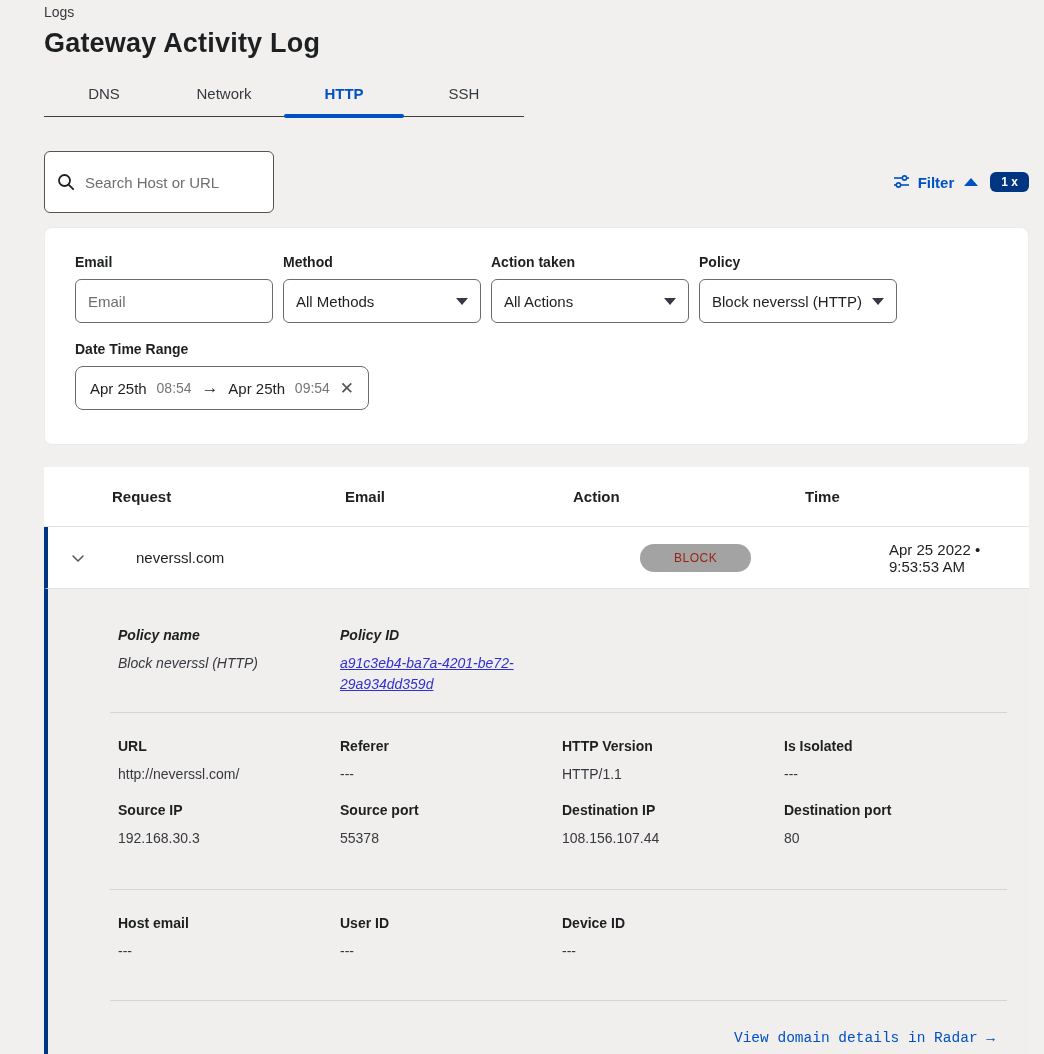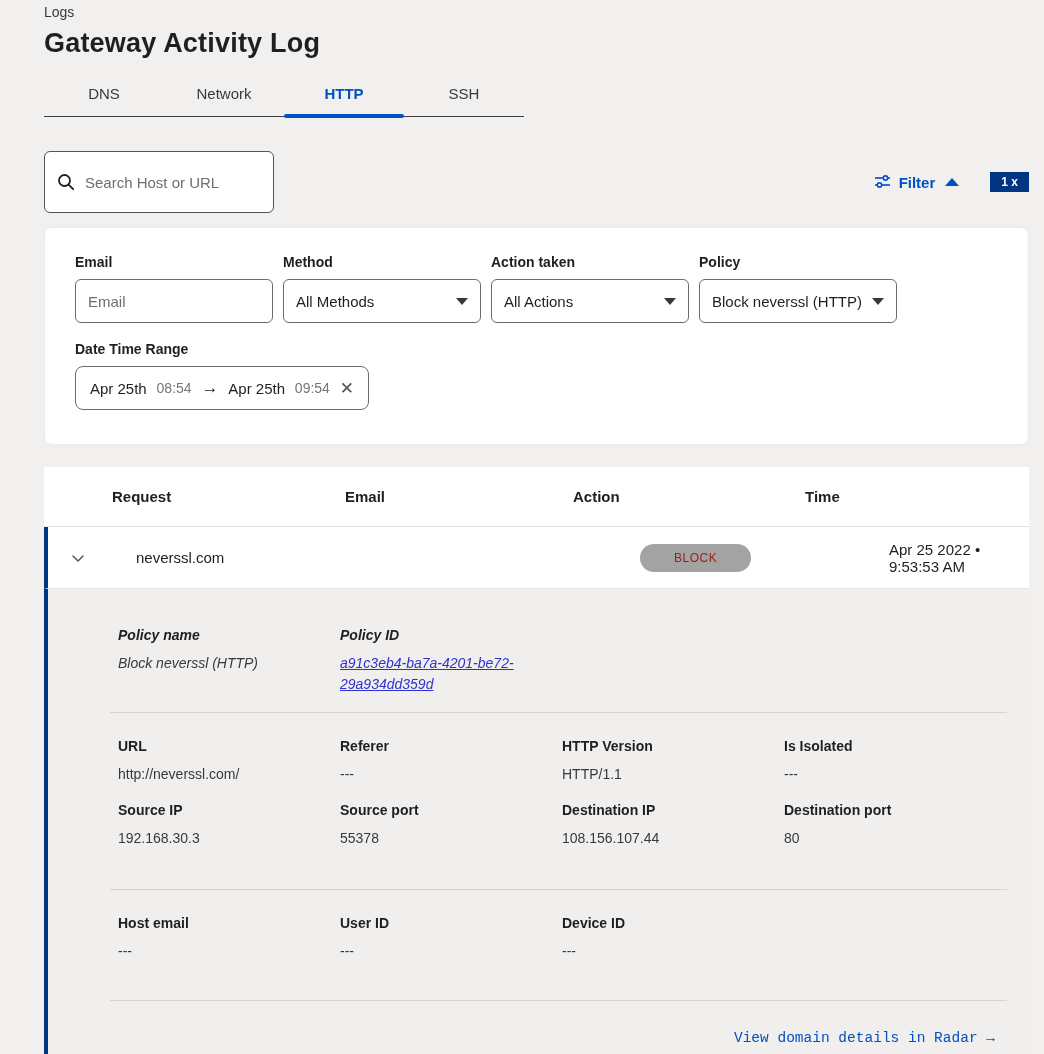--- a/index.html
+++ b/index.html
@@ -22,21 +22,21 @@
 
   
   .toolbar { margin:34px 44px 0 44px; width:985px; display:flex; align-items:center; justify-content:space-between; }
   .search-box { width:230px; height:62px; background:#fff; border:1px solid #545454; border-radius:6px; display:flex; align-items:center; padding:0 12px; }
   .search-box svg { flex:0 0 auto; margin-right:10px; }
   .search-box input { border:none; outline:none; font-size:15px; color:#1d1f20; width:100%; font-family:"Liberation Sans",sans-serif; background:transparent; }
   .search-box input::placeholder { color:#6e6e6e; }
   .filter-controls { display:flex; align-items:center; gap:8px; }
   .filter-label { color:#0051c3; font-weight:700; font-size:15px; cursor:pointer; }
   .caret-up { width:0; height:0; border-left:7px solid transparent; border-right:7px solid transparent; border-bottom:8px solid #0051c3; margin-left:2px; }
-  .count-badge { background:#003681; color:#fff; font-size:12px; font-weight:700; border-radius:0; padding:3px 11px; margin-left:23px; }
+  .count-badge { background:#003681; color:#fff; font-size:12px; font-weight:700; border-radius:6px; padding:3px 11px; margin-left:4px; }
 
   
   .filter-panel { margin:14px 0 0 44px; width:985px; height:218px; background:#fff; border:1px solid #ececea; border-radius:8px; padding:26px 30px; }
   .filter-row { display:flex; gap:10px; }
   .field { width:198px; }
   .field-label { font-size:14px; font-weight:700; margin-bottom:9px; }
   .text-input, .select, .date-box { height:44px; border:1px solid #6b6b6b; border-radius:6px; background:#fff; display:flex; align-items:center; padding:0 12px; font-size:15px; }
   .text-input input { border:none; outline:none; width:100%; font-size:15px; font-family:"Liberation Sans",sans-serif; }
   .text-input input::placeholder { color:#6e6e6e; }
   .select { justify-content:space-between; cursor:pointer; }

